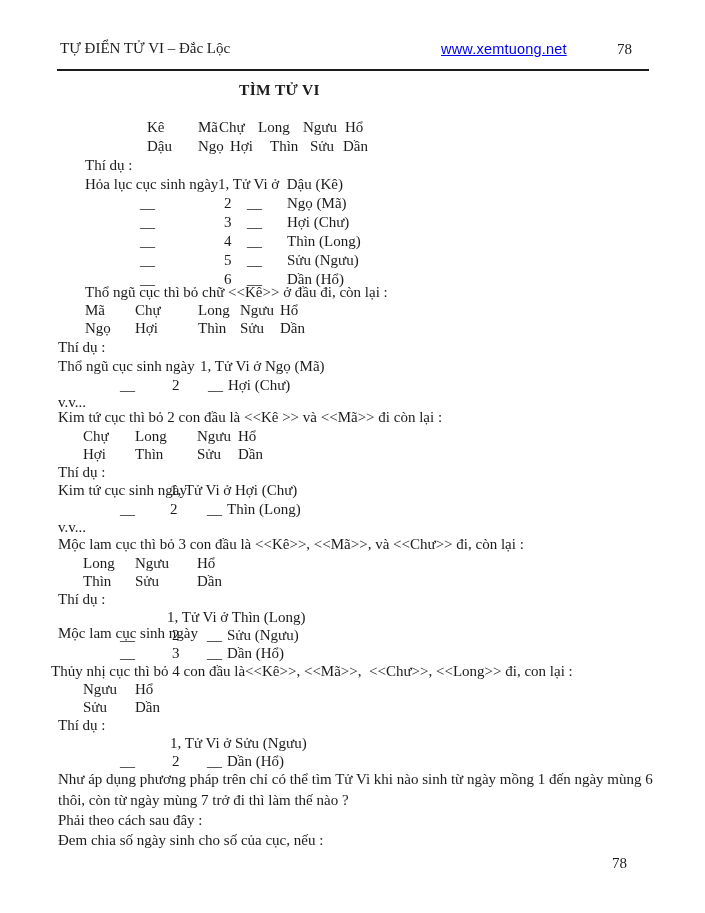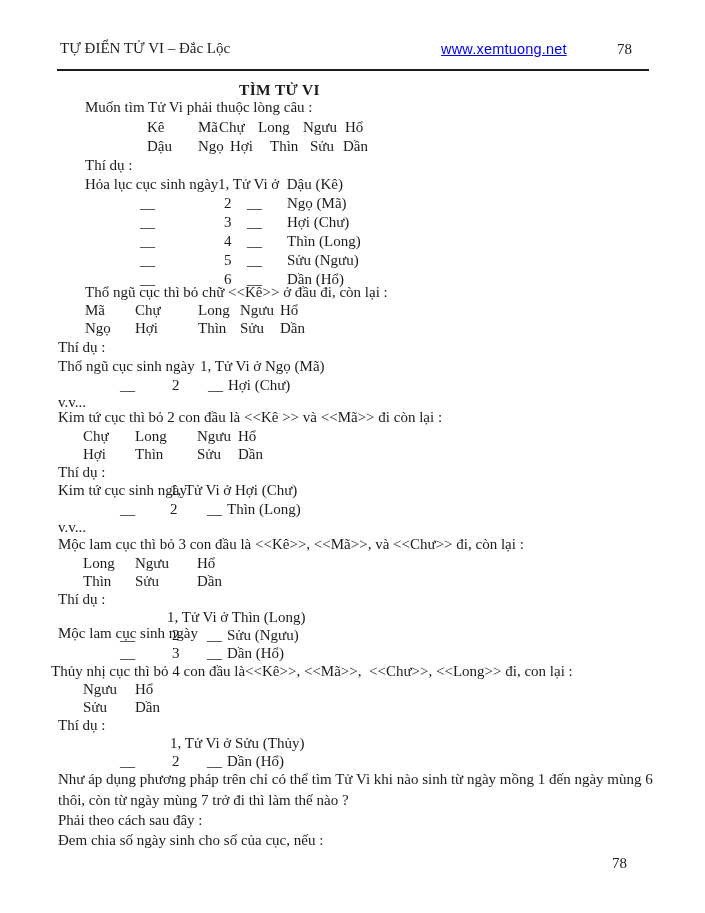--- a/index.html
+++ b/index.html
@@ -24,21 +24,20 @@
 
 <div class="page">
 
   <span class="ln" style="left:60px;top:39px">TỰ ĐIỂN TỬ VI – Đắc Lộc</span>
   <a class="hdr-link" style="left:441px;top:41px" href="#">www.xemtuong.net</a>
   <span class="ln pgnum" style="left:617px;top:40px">78</span>
   <div class="rule"></div>
 
   <div class="ln title">TÌM TỬ VI</div>
 
-  <span class="ln" style="left:85px;top:98px">Muốn tìm Tử Vi phải thuộc lòng câu :</span>
 
   <span class="ln" style="left:147px;top:118px">Kê</span>
   <span class="ln" style="left:198px;top:118px">Mã</span>
   <span class="ln" style="left:219px;top:118px">Chự</span>
   <span class="ln" style="left:258px;top:118px">Long</span>
   <span class="ln" style="left:303px;top:118px">Ngưu</span>
   <span class="ln" style="left:345px;top:118px">Hổ</span>
 
   <span class="ln" style="left:147px;top:137px">Dậu</span>
   <span class="ln" style="left:198px;top:137px">Ngọ</span>
@@ -136,21 +135,21 @@
   <span class="ln" style="left:207px;top:644px">__</span>
   <span class="ln" style="left:227px;top:644px">Dần (Hổ)</span>
 
   <span class="ln" style="left:51px;top:662px">Thủy nhị cục thì bỏ 4 con đầu là&lt;&lt;Kê&gt;&gt;, &lt;&lt;Mã&gt;&gt;,  &lt;&lt;Chư&gt;&gt;, &lt;&lt;Long&gt;&gt; đi, con lại :</span>
   <span class="ln" style="left:83px;top:680px">Ngưu</span>
   <span class="ln" style="left:135px;top:680px">Hổ</span>
   <span class="ln" style="left:83px;top:698px">Sửu</span>
   <span class="ln" style="left:135px;top:698px">Dần</span>
 
   <span class="ln" style="left:58px;top:716px">Thí dụ :</span>
-  <span class="ln" style="left:170px;top:734px">1, Tử Vi ở Sửu (Thủy)</span>
+  <span class="ln" style="left:170px;top:734px">1, Tử Vi ở Sửu (Ngưu)</span>
   <span class="ln" style="left:120px;top:752px">__</span>
   <span class="ln" style="left:172px;top:752px">2</span>
   <span class="ln" style="left:207px;top:752px">__</span>
   <span class="ln" style="left:227px;top:752px">Dần (Hổ)</span>
 
   <span class="ln" style="left:58px;top:770px">Như áp dụng phương pháp trên chỉ có thể tìm Tử Vi khi nào sinh từ ngày mồng 1 đến ngày mùng 6</span>
   <span class="ln" style="left:58px;top:791px">thôi, còn từ ngày mùng 7 trở đi thì làm thế nào ?</span>
   <span class="ln" style="left:58px;top:811px">Phải theo cách sau đây :</span>
   <span class="ln" style="left:58px;top:831px">Đem chia số ngày sinh cho số của cục, nếu :</span>
 

